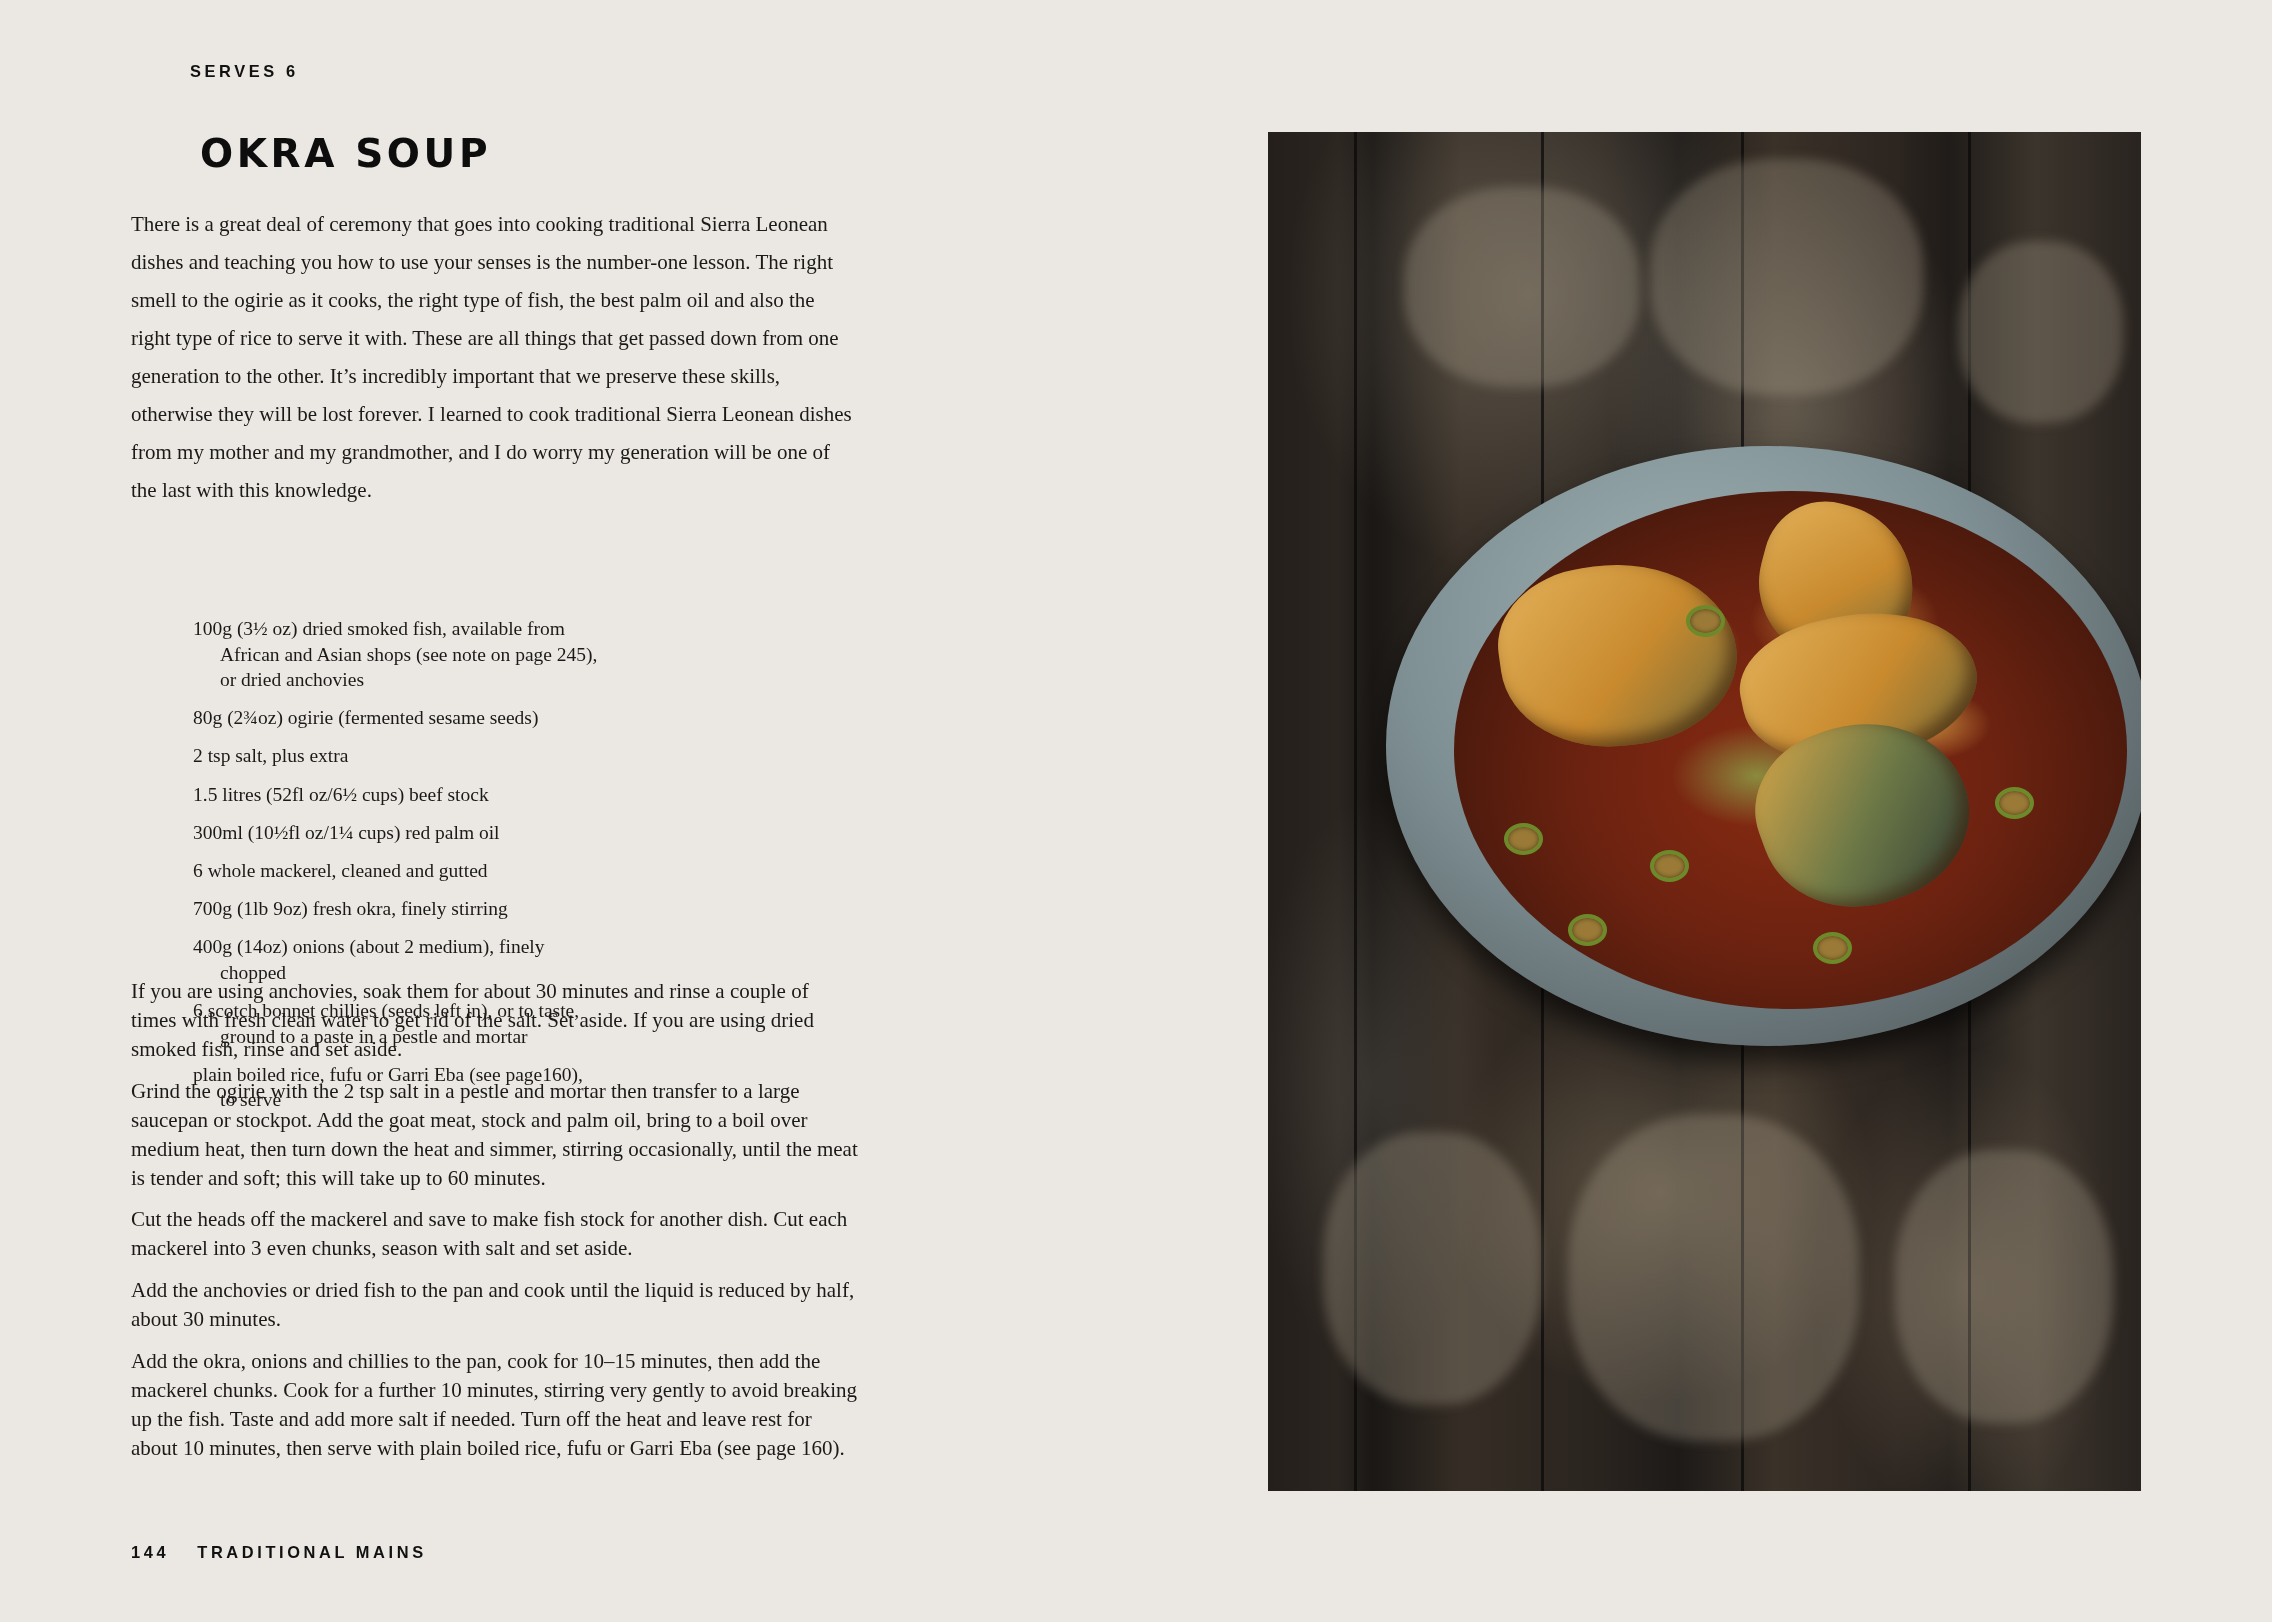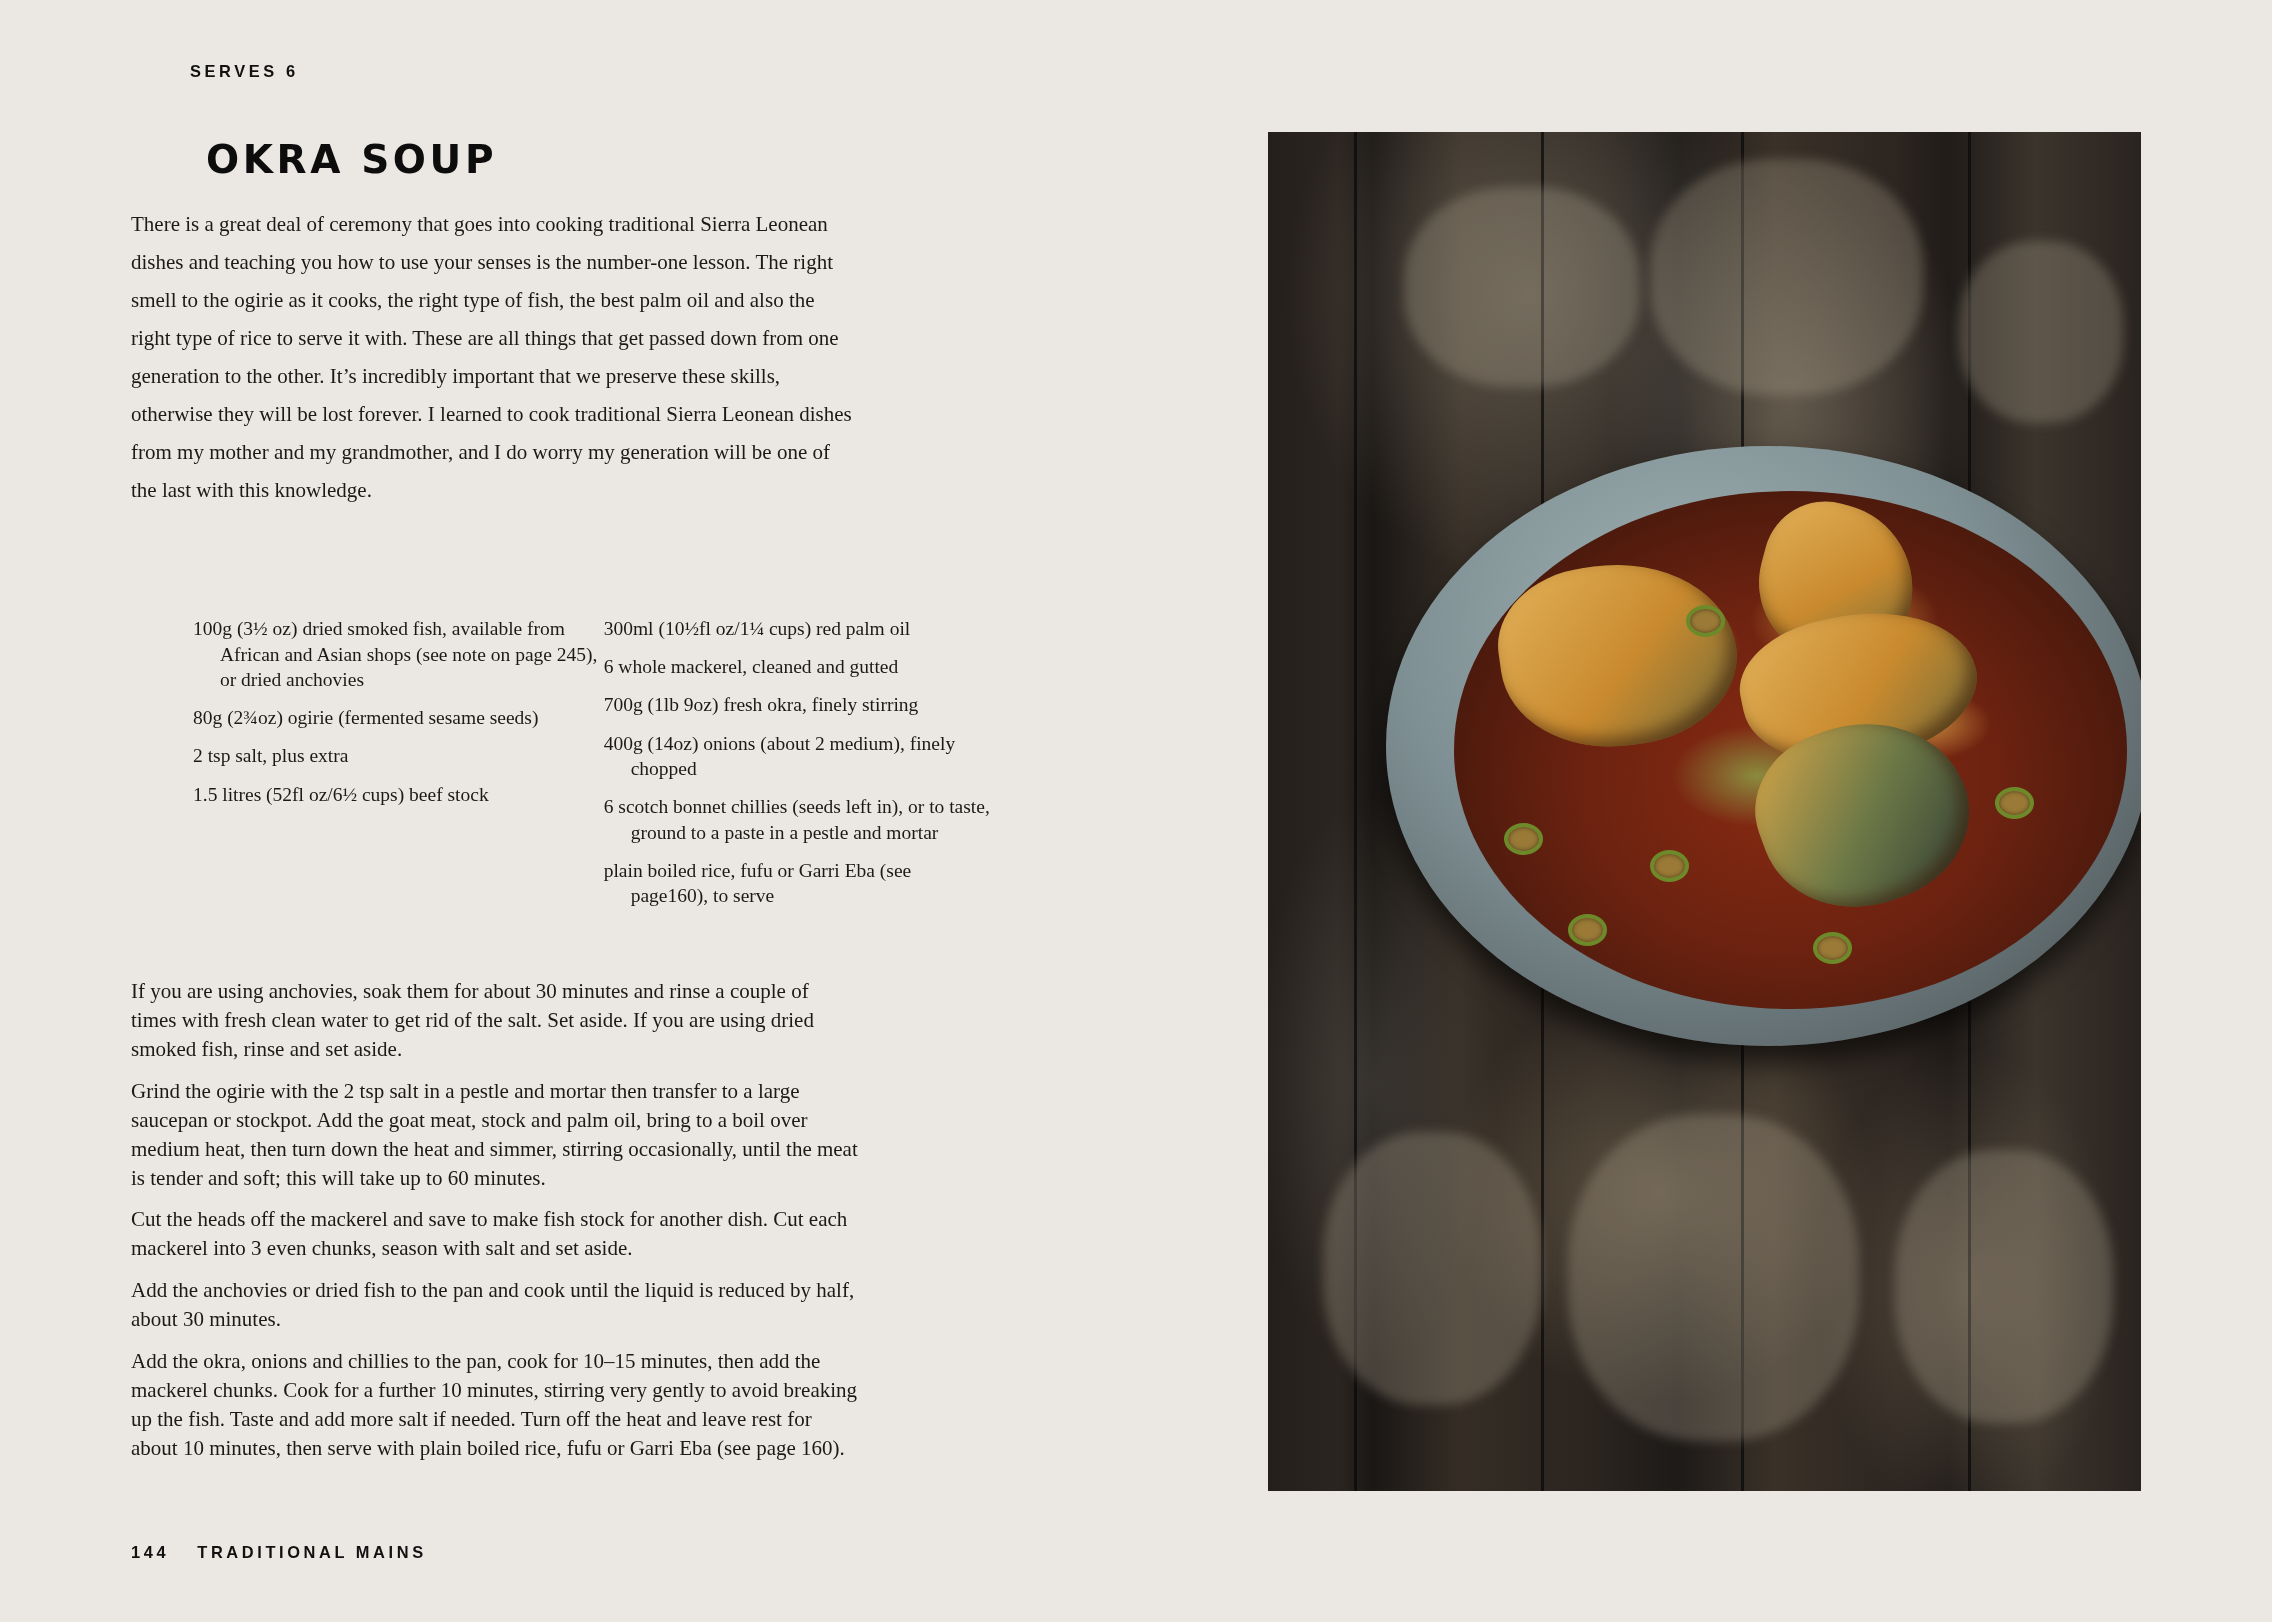--- a/index.html
+++ b/index.html
@@ -11,33 +11,33 @@
       color: #1b1a18;
       font-family: "Liberation Serif", "DejaVu Serif", serif;
     }
     .page-left { position: absolute; left: 0; top: 0; width: 1136px; height: 1236px; }
     .serves {
       position: absolute; left: 190px; top: 62px;
       font-family: "Liberation Sans", "DejaVu Sans", sans-serif;
       font-weight: 700; font-size: 16.4px; letter-spacing: 3.6px; color: #111;
     }
     .title {
-      position: absolute; left: 190px; top: 121px; margin: 16px;
+      position: absolute; left: 190px; top: 121px; margin: 10px;
       font-family: "DejaVu Sans", "Liberation Sans", sans-serif;
       font-weight: 700; font-size: 39px; letter-spacing: 3.6px; color: #0d0d0d;
     }
     .intro {
       position: absolute; left: 131px; top: 205px; width: 727px;
       font-size: 21px; line-height: 38px; font-family: Liberation Serif, serif;
     }
     .intro p { margin: 0 0 12.7px 0; }
     .ingredients {
       position: absolute; left: 193px; top: 616px; width: 800px;
       display: flex; gap: 0;
-      font-size: 19.5px; line-height: 25.5px;
+      font-size: 19.5px; line-height: 25.5px; flex-direction: column;
     }
     .ing-col { list-style: none; margin: 0; padding: 0; }
     .ing-col.c1 { width: 422px; }
     .ing-col.c2 { width: 400px; }
     .ing-col li { padding-left: 27px; text-indent: -27px; margin-bottom: 12.7px; }
     .method {
       position: absolute; left: 131px; top: 977px; width: 727px;
       font-size: 21px; line-height: 29px;
     }
     .method p { margin: 0 0 12.7px 0; }

